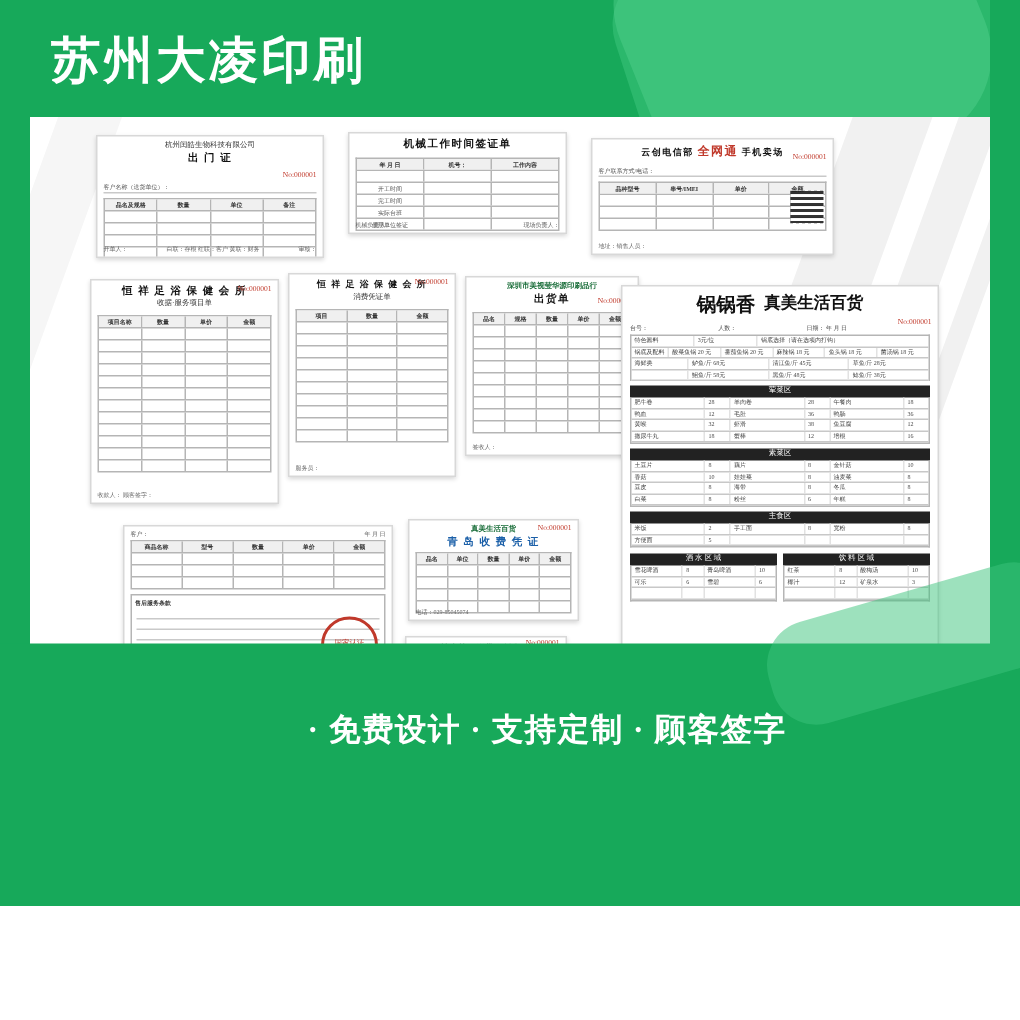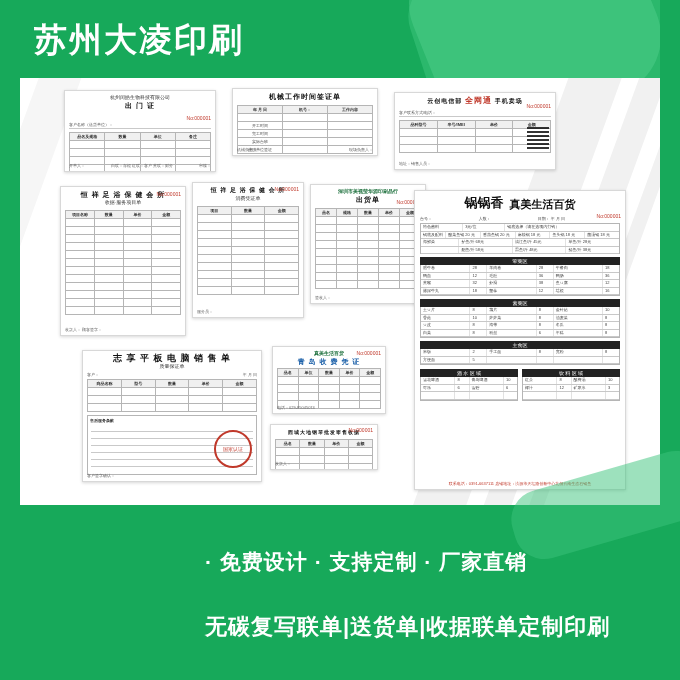--- a/index.html
+++ b/index.html
@@ -1,17 +1,17 @@
 <!DOCTYPE html>
 <html><head>
 <meta charset="utf-8">
 <style>
   html,body{margin:0;padding:0;}
   body{width:680px;height:680px;overflow:hidden;font-family:"Liberation Sans","DejaVu Sans",sans-serif;background:#ffffff;}
-  .poster{position:relative;width:680px;height:680px;background:#0c4a6e;overflow:hidden;}
+  .poster{position:relative;width:680px;height:604px;background:#0c4a6e;overflow:hidden;font-family:Liberation Serif, serif;}
 
   
   .band-top{position:absolute;left:0;top:0;width:680px;height:78px;background:#17a95a;}
   .band-left{position:absolute;left:0;top:0;width:20px;height:680px;background:#17a95a;}
   .band-right{position:absolute;right:0;top:0;width:20px;height:680px;background:#17a95a;}
   .band-bottom{position:absolute;left:0;bottom:0;width:680px;height:175px;background:#17a95a;}
 
   .top-title{position:absolute;left:34px;top:18px;font-size:33px;font-weight:bold;color:#ffffff;letter-spacing:2px;}
   .top-swoosh{position:absolute;right:-40px;top:-60px;width:300px;height:190px;background:#3cc47c;transform:rotate(-18deg);opacity:.55;border-radius:40px;}
   .top-swoosh2{position:absolute;right:30px;top:-80px;width:230px;height:200px;background:#55d08e;transform:rotate(-22deg);opacity:.45;border-radius:60px;}
@@ -447,24 +447,20 @@
             <div class="gcell"></div>
             <div class="gcell"></div>
           </div>
       </div>
       <div class="ft">
           <span>签收人：</span>
         </div>
     </div>
 
     <div class="doc" style="left:62px;top:272px;width:180px;height:132px;">
-      <div class="hd">
-        <div class="t2" style="font-size:9px;">志 享 平 板 电 脑 销 售 单</div>
-        <div class="t1">质量保证单</div>
-      </div>
       <div class="rows" style="margin-top:2px;display:flex;justify-content:space-between;">
         <span style="font-size:4px;color:#555;">客户：</span>
         <span style="font-size:4px;color:#555;">年  月  日</span>
       </div>
       <div class="grid" style="margin-top:2px;">
         <div class="grow">
           <div class="gcell gh">商品名称</div>
           <div class="gcell gh">型号</div>
           <div class="gcell gh">数量</div>
           <div class="gcell gh">单价</div>
@@ -587,21 +583,21 @@
             <div class="gcell"></div>
             <div class="gcell"></div>
           </div>
       </div>
       <div class="ft">
           <span>收款人：</span>
         </div>
     </div>
 
     <div class="doc" style="left:394px;top:112px;width:212px;height:300px;">
-      <div style="display:flex;align-items:flex-end;justify-content:center;gap:6px;padding-top:3px;">
+      <div style="display:flex;align-items:flex-start;justify-content:center;gap:6px;padding-top:3px;">
         <span class="menu-title rd" style="font-size:13px;">锅锅香</span>
         <span class="menu-title" style="font-size:11px;">真美生活百货</span>
       </div>
       <div class="no" style="top:22px;">No:000001</div>
 
       <div style="display:flex;margin:4px 5px 2px 5px;">
         <span style="font-size:4px;color:#444;flex:1;">台号：</span>
         <span style="font-size:4px;color:#444;flex:1;">人数：</span>
         <span style="font-size:4px;color:#444;flex:1.4;">日期：  年  月  日</span>
       </div>
@@ -783,16 +779,15 @@
 
       <div style="position:absolute;bottom:3px;left:5px;right:5px;font-size:4px;color:#c0392b;text-align:center;">联系电话：0391-6637111   店铺地址：济源市天坛路创新中心北侧云南生态石锅鱼</div>
     </div>
   </div>
 
   <div class="band-bottom">
     <div class="corner-swoosh"></div>
   </div>
 
 
-  <div class="feat">· 免费设计 · 支持定制 · 厂家直销</div>
-  <div class="bottom-line">无碳复写联单|送货单|收据联单定制印刷</div>
+  <div class="feat">· 免费设计 · 支持定制 · 顾客签字</div>
 
 </div>
 
 </body></html>

